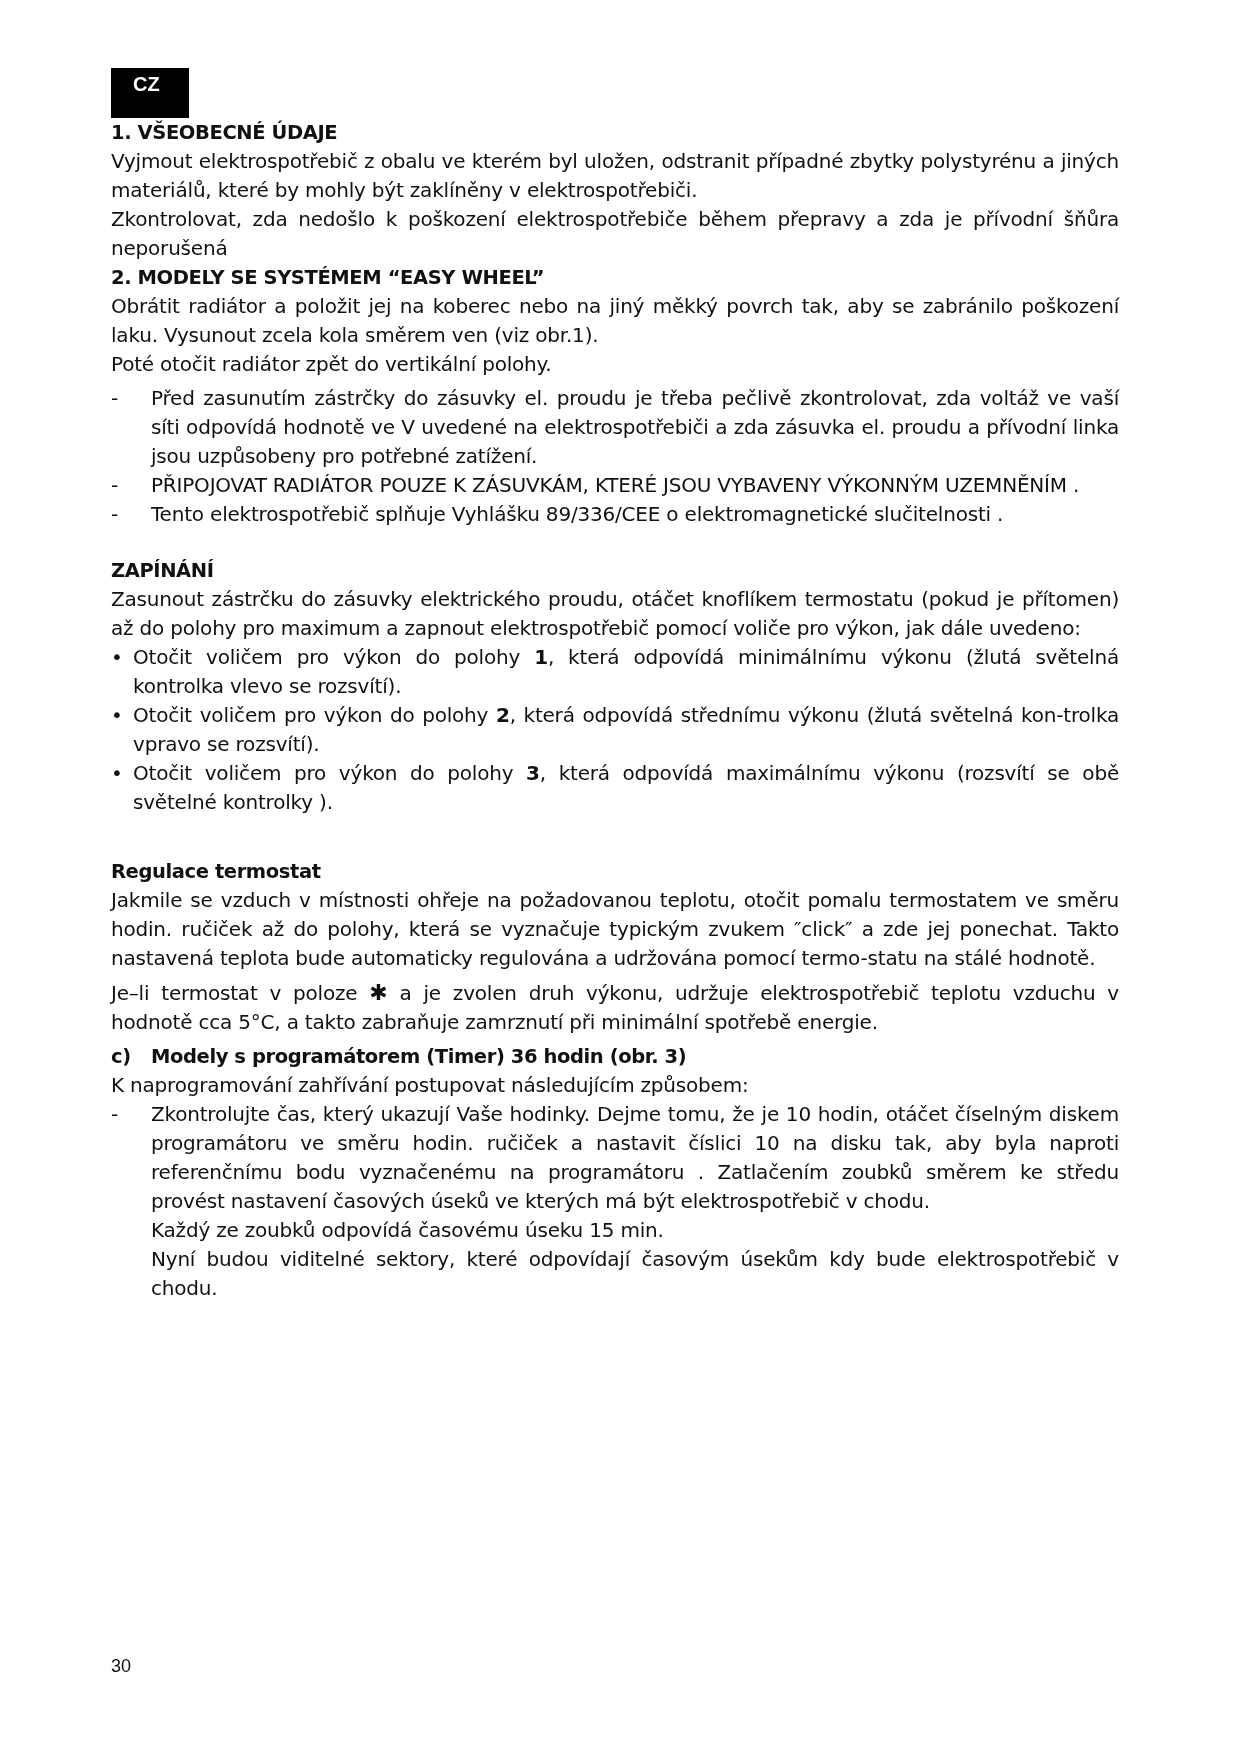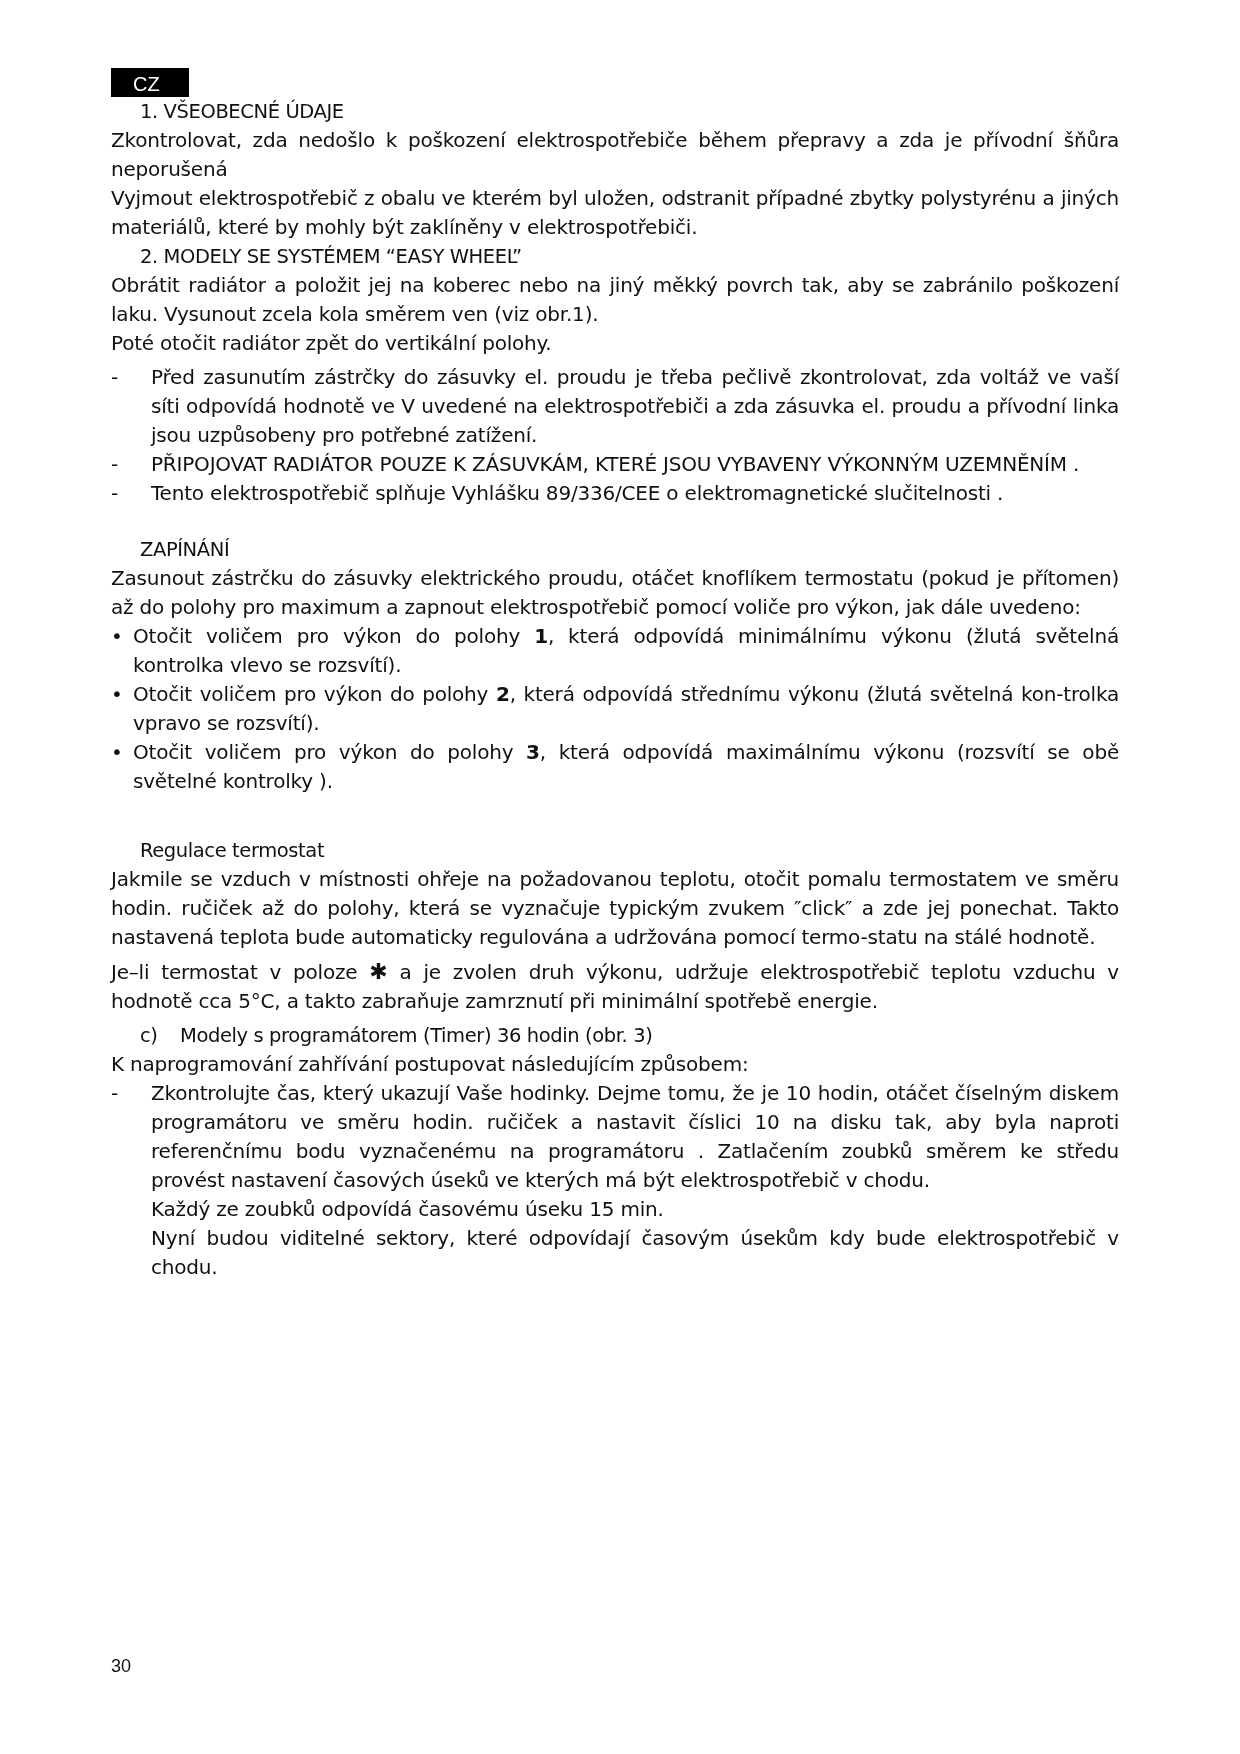--- a/index.html
+++ b/index.html
@@ -4,25 +4,25 @@
   <style>
     html, body { margin: 0; padding: 0; background: #ffffff; }
     body {
       width: 1240px; height: 1754px; position: relative; overflow: hidden;
       font-family: "DejaVu Sans", "Liberation Sans", sans-serif;
       color: #111111;
     }
     .page { position: absolute; left: 111px; top: 68px; width: 1008px; }
     .lang-badge {
       display: inline-block; background: #000; color: #fff;
-      font-family: "Liberation Sans", sans-serif; font-weight: normal;
-      font-size: 20px; line-height: 33px; height: 29px;
+      font-family: "Liberation Sans", sans-serif; font-weight: bold;
+      font-size: 20px; line-height: 33px; height: 50px;
       width: 78px; padding-left: 22px; box-sizing: border-box;
     }
-    .h { font-weight: normal; font-size: 19.5px; line-height: 29px; letter-spacing: -0.4px; margin-left: 29px; }
+    .h { font-weight: bold; font-size: 19.5px; line-height: 29px; letter-spacing: -0.4px; }
     .p { font-size: 20px; line-height: 29px; text-align: justify; text-align-last: left; letter-spacing: -0.2px; }
     .gap-sm { height: 5px; }
     .gap-lg { height: 27px; }
     .gap-xl { height: 40px; }
     .dash-item { position: relative; padding-left: 40px; }
     .dash-item .mark { position: absolute; left: 0; top: 0; width: 20px; }
     .bullet-item { position: relative; padding-left: 22px; }
     .bullet-item .mark { position: absolute; left: 0; top: 0; }
     .c-item { position: relative; padding-left: 40px; }
     .c-item .mark { position: absolute; left: 0; top: 0; }
@@ -33,22 +33,22 @@
     }
   </style>
 </head>
 <body>
 
 <div class="page">
   <div class="lang-badge">CZ</div>
 
   <section>
     <div class="h">1. VŠEOBECNÉ ÚDAJE</div>
+    <div class="p">Vyjmout elektrospotřebič z obalu ve kterém byl uložen, odstranit případné zbytky polystyrénu a jiných materiálů, které by mohly být zaklíněny v  elektrospotřebiči.</div>
     <div class="p">Zkontrolovat, zda nedošlo k poškození elektrospotřebiče během přepravy a zda je přívodní šňůra neporušená</div>
-    <div class="p">Vyjmout elektrospotřebič z obalu ve kterém byl uložen, odstranit případné zbytky polystyrénu a jiných materiálů, které by mohly být zaklíněny v  elektrospotřebiči.</div>
   </section>
 
   <section>
     <div class="h">2. MODELY SE SYSTÉMEM “EASY WHEEL”</div>
     <div class="p">Obrátit radiátor a položit jej na koberec nebo na jiný měkký povrch tak, aby se zabránilo poškození laku. Vysunout zcela kola směrem ven  (viz obr.1).</div>
     <div class="p">Poté otočit radiátor zpět do vertikální polohy.</div>
   </section>
 
   <div class="gap-sm"></div>
   <section>

